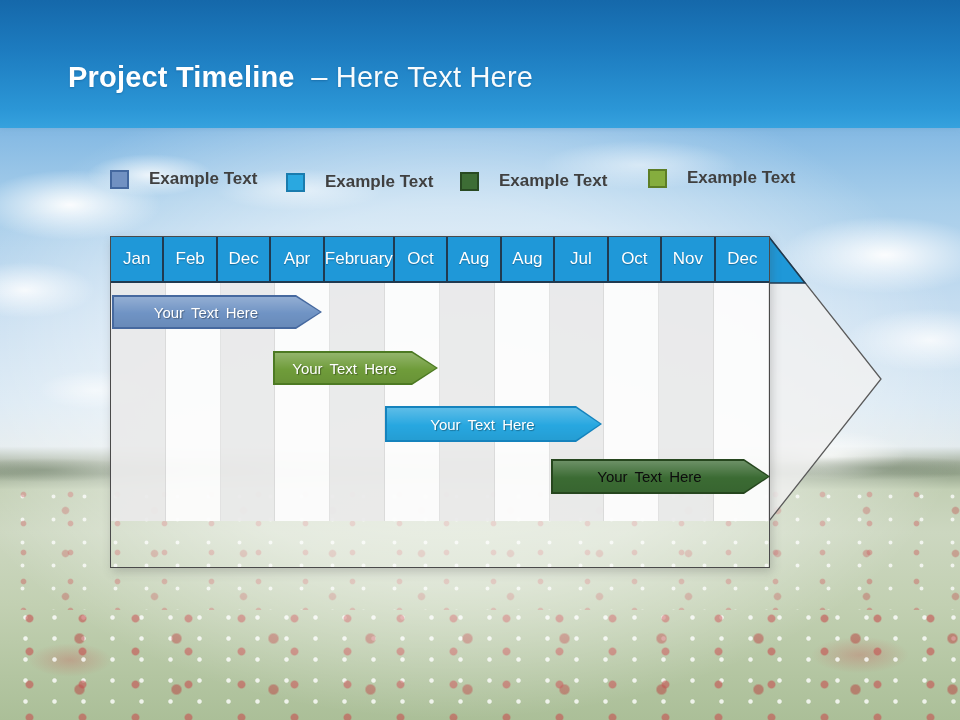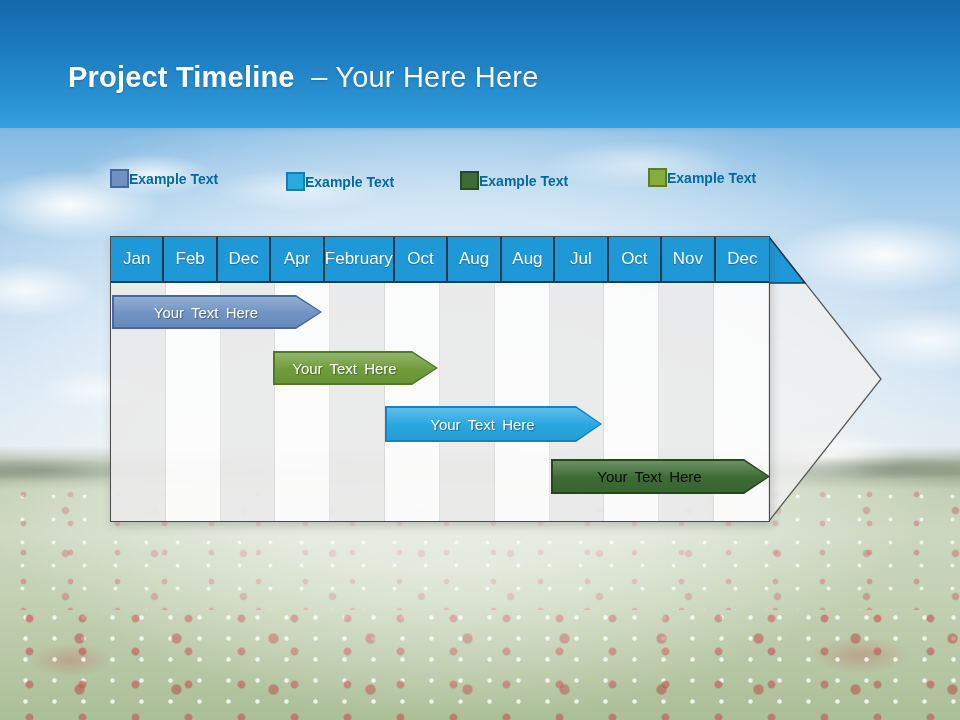--- a/index.html
+++ b/index.html
@@ -72,24 +72,24 @@
   .slide-title{
     position:absolute; left:68px; top:61px; color:#fff; font-size:29px;
     letter-spacing:.2px; white-space:nowrap;
     text-shadow:0 1px 2px rgba(0,40,80,.25);
   }
   .slide-title .t-bold{font-weight:700;}
   .slide-title .t-rest{font-weight:400; color:rgba(255,255,255,.97);}
   
   .legend-item{position:absolute; display:flex; align-items:center;}
   .legend-swatch{width:19px; height:19px; box-sizing:border-box; border:2px solid #333; flex:none;}
-  .legend-label{font-size:14px; font-weight:700; color:#0369a1; white-space:nowrap;}
+  .legend-label{margin-left:20px; font-size:17px; font-weight:700; color:#404040; white-space:nowrap;}
   
   .tl-table{
-    position:absolute; left:110px; top:236px; width:660px; height:286px;
+    position:absolute; left:110px; top:236px; width:660px; height:332px;
     box-sizing:border-box; border:1px solid #4a4a4a;
     box-shadow:2px 4px 9px rgba(70,70,70,.25);
   }
   .tl-header{
     display:grid; grid-template-columns:repeat(12,1fr);
     height:46px; box-sizing:border-box;
     border-bottom:2px solid #203a50; background:#203a50;
   }
   .hcell{
     background:#1f98d8; box-sizing:border-box;
@@ -138,21 +138,21 @@
   <div class="bg-sky"></div>
   <div class="bg-clouds"></div>
   <div class="bg-trees"></div>
   <div class="bg-flowers-upper"></div>
   <div class="bg-flowers-lower"></div>
   <div class="bg-wash"></div>
 
   <div class="title-band"></div>
   <div class="slide-title">
     <span class="t-bold">Project Timeline</span>
-    <span class="t-rest">&nbsp;<span>– Your Here Here</span></span>
+    <span class="t-rest">&nbsp;<span>– Here Text Here</span></span>
   </div>
 
   <div class="legend-item" style="left:110px; top:169px;">
     <span class="legend-swatch" style="background-color: rgb(113, 145, 194); border-color: rgb(68, 104, 159);"></span>
     <span class="legend-label">Example Text</span>
   </div>
   <div class="legend-item" style="left:286px; top:172px;">
     <span class="legend-swatch" style="background-color: rgb(42, 168, 224); border-color: rgb(26, 124, 174);"></span>
     <span class="legend-label">Example Text</span>
   </div>

